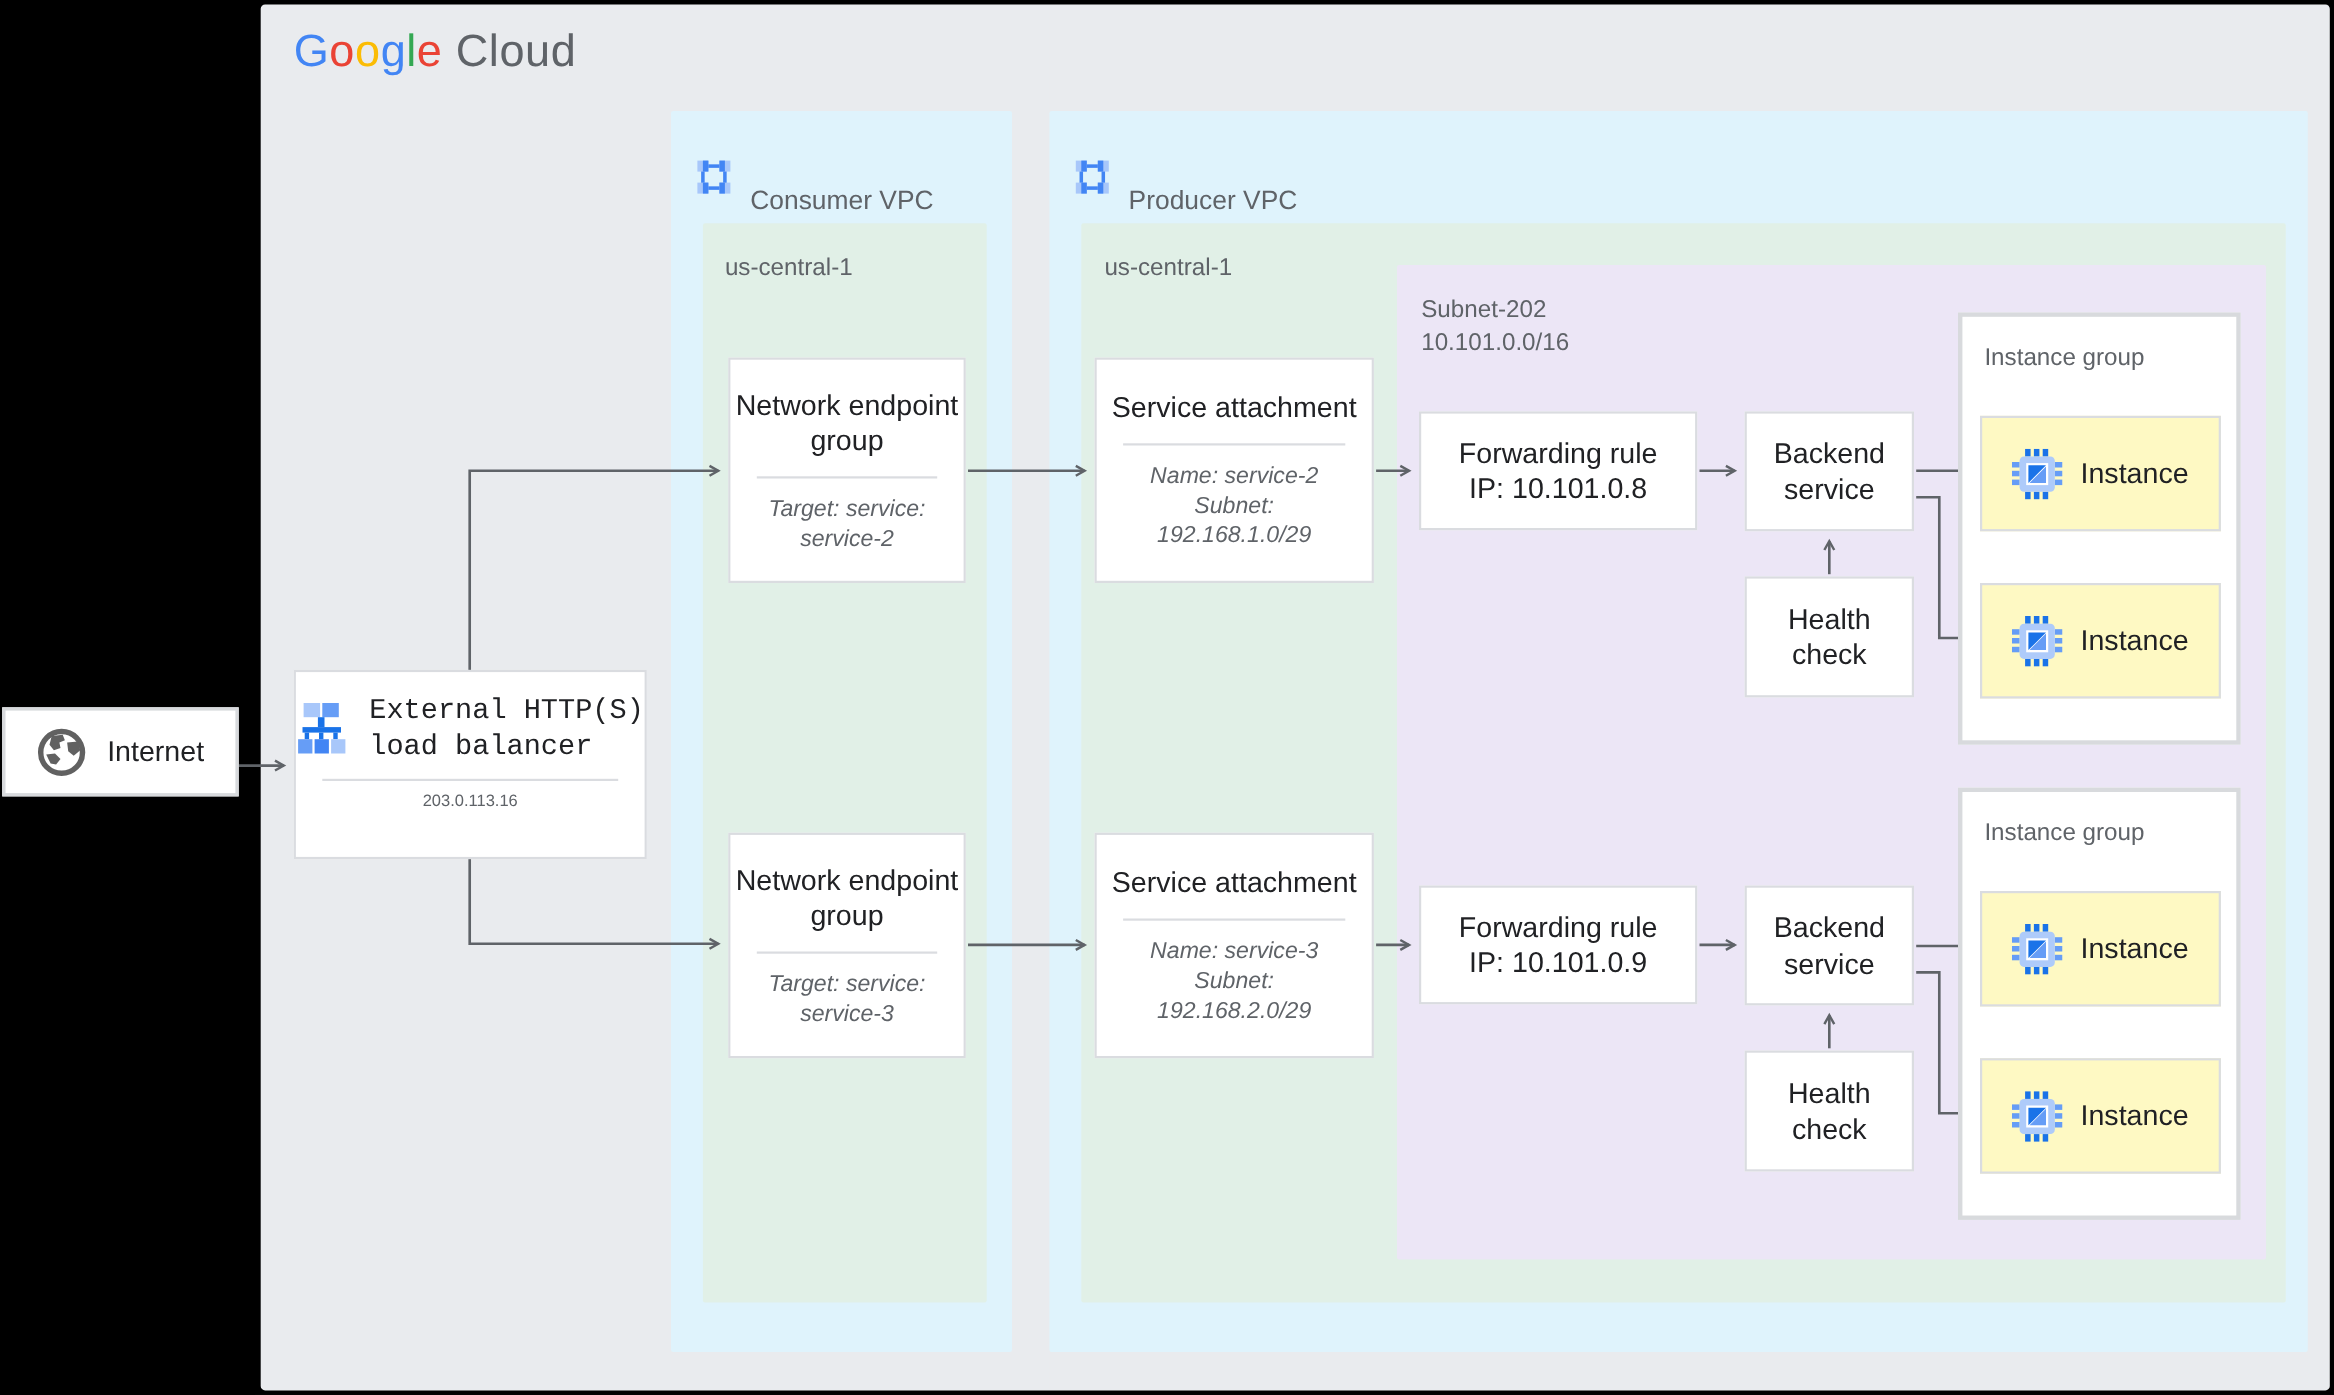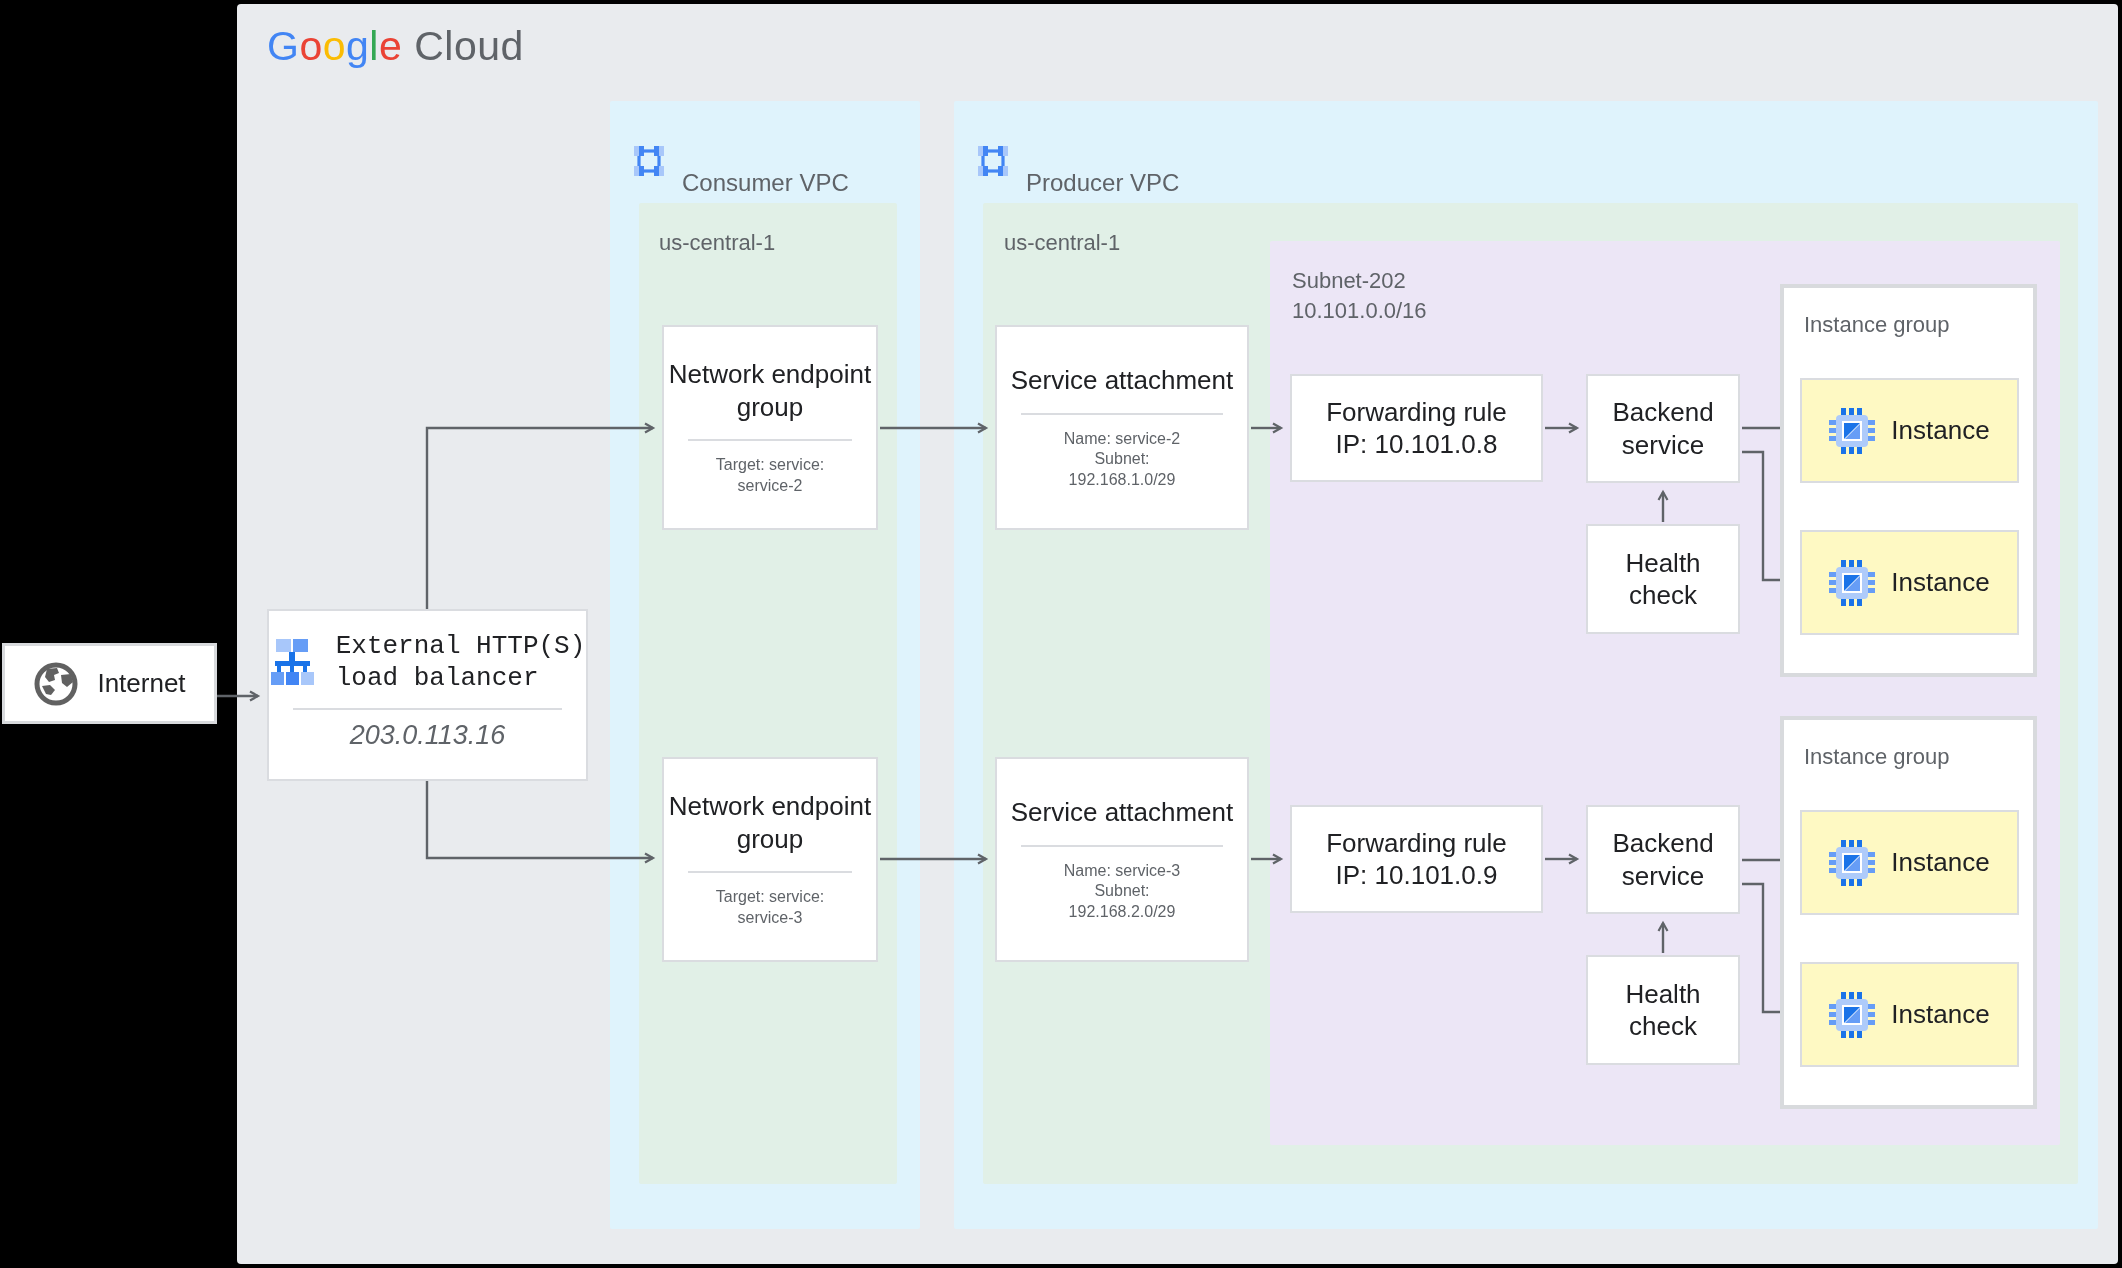--- a/index.html
+++ b/index.html
@@ -25,21 +25,21 @@
   .region-label{position:absolute;font-size:22px;color:#5F6368;}
   .subnet{position:absolute;left:1270px;top:241px;width:790px;height:904px;background:#ECE6F6;border-radius:2px;}
   .subnet-label{position:absolute;left:1292px;top:266px;font-size:22px;color:#5F6368;line-height:1.35;}
 
   
   .node{position:absolute;background:#fff;border:2px solid #DADCE0;box-sizing:border-box;
         display:flex;flex-direction:column;align-items:center;justify-content:center;
         text-align:center;color:#202124;z-index:5;}
   .node .title{font-size:26px;line-height:1.25;}
   .node .divider{width:calc(100% - 48px);border-top:2px solid #DADCE0;margin:16px 0 14px 0;}
-  .node .detail{font-size:16px;color:#5F6368;line-height:1.3;}
+  .node .detail{font-size:21px;color:#5F6368;line-height:1.3;font-style:italic;}
 
   .n-neg1{left:662px;top:325px;width:216px;height:205px;}
   .n-neg2{left:662px;top:757px;width:216px;height:205px;}
   .n-sa1{left:995px;top:325px;width:254px;height:205px;}
   .n-sa2{left:995px;top:757px;width:254px;height:205px;}
   .n-fr1{left:1290px;top:374px;width:253px;height:108px;}
   .n-fr2{left:1290px;top:805px;width:253px;height:108px;}
   .n-bs1{left:1586px;top:374px;width:154px;height:109px;}
   .n-bs2{left:1586px;top:805px;width:154px;height:109px;}
   .n-hc1{left:1586px;top:524px;width:154px;height:110px;}
@@ -47,21 +47,21 @@
 
   .internet{position:absolute;left:2px;top:643px;width:215px;height:81px;background:#fff;
             border:3px solid #D8DADD;box-sizing:border-box;display:flex;align-items:center;
             justify-content:center;gap:18px;z-index:6;}
   .internet .lbl{font-size:26px;color:#202124;}
 
   .lb{left:267px;top:609px;width:321px;height:172px;padding:14px 0 10px 0;justify-content:flex-start;}
   .lb .toprow{display:flex;align-items:center;gap:18px;margin-top:6px;font-family:Liberation Mono, monospace;}
   .lb .toprow .t{text-align:left;font-size:26px;line-height:1.22;}
   .lb .divider{margin:14px 0 10px 0;}
-  .lb .ip{font-size:27px;color:#5F6368;font-style:italic;}
+  .lb .ip{font-size:15px;color:#5F6368;}
 
   .ig{position:absolute;width:257px;height:393px;background:#fff;border:4px solid #D8DADD;
       box-sizing:border-box;z-index:5;}
   .ig1{left:1780px;top:284px;}
   .ig2{left:1780px;top:716px;}
   .ig .ig-label{position:absolute;left:20px;top:24px;font-size:22px;color:#5F6368;}
   .inst{position:absolute;left:16px;width:219px;height:105px;background:#fef9c3;border:2px solid #DADCE0;
         box-sizing:border-box;display:flex;align-items:center;justify-content:center;gap:16px;}
   .inst-a{top:90px;} .inst-b{top:242px;}
   .inst .lbl{font-size:26px;color:#202124;}

